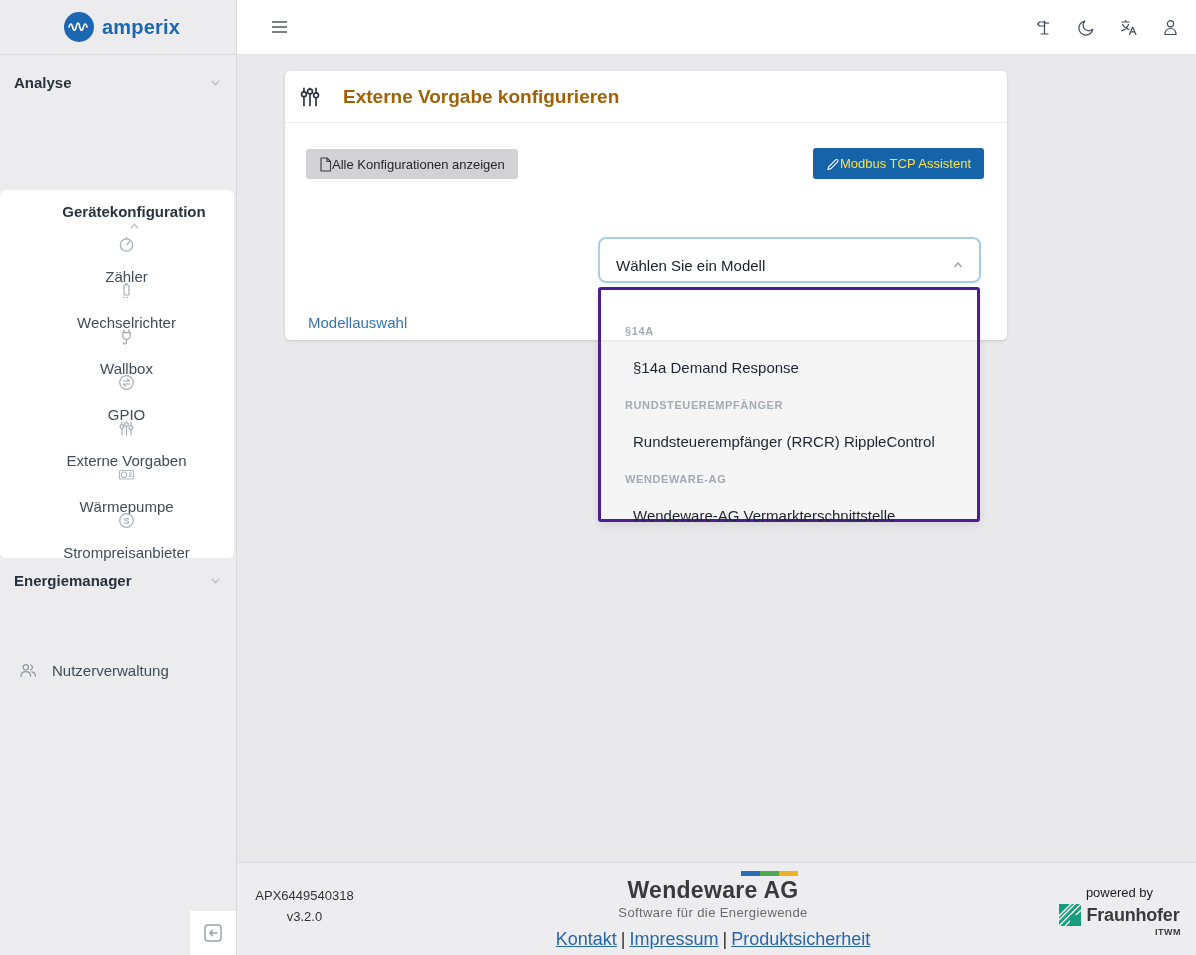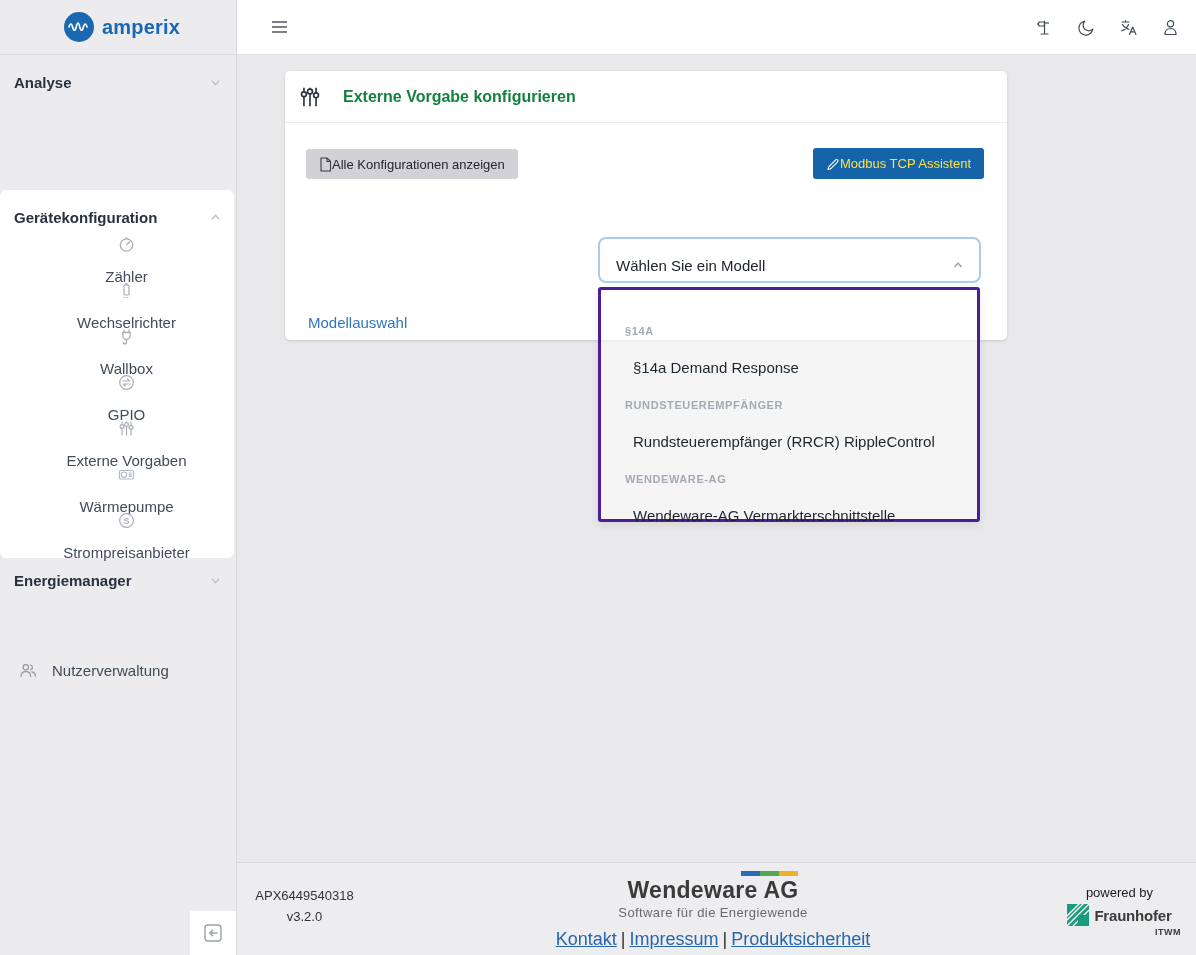--- a/index.html
+++ b/index.html
@@ -26,21 +26,21 @@
   .side-section {
     position:absolute; left:0; width:236px; height:28px;
     display:flex; align-items:center; justify-content:space-between;
     padding:0 14px; cursor:pointer;
   }
   .side-section .lbl { font-size:15px; font-weight:700; color:#28323f; }
   .white-panel {
     position:absolute; left:0; top:190px; width:234px; height:368px;
     background:#ffffff; border-radius:6px;
   }
-  .white-panel .side-section { position:absolute; top:13px; left:0; }
+  .white-panel .side-section { position:absolute; top:13px; left:16px;flex-direction:column; }
   .menu-items { position:absolute; top:46px; left:0; width:234px; }
   .menu-item {
     height:46px; display:flex; align-items:center; gap:15px;
     padding-left:19px; cursor:pointer;flex-direction:column;
   }
   .menu-item .mi-label { font-size:15px; color:#414b59; }
   .user-item {
     position:absolute; left:0; top:656px; width:236px; height:28px;
     display:flex; align-items:center; gap:15px; padding-left:19px; cursor:pointer;
   }
@@ -64,21 +64,21 @@
   
   .card {
     position:absolute; left:285px; top:71px; width:722px; height:269px;
     background:#ffffff; border-radius:5px;
     box-shadow:0 1px 3px rgba(0,0,0,0.14);
   }
   .card-header {
     height:52px; border-bottom:1px solid #ececef;
     display:flex; align-items:center; padding-left:14px; gap:22px;
   }
-  .card-title { font-size:16px; font-weight:700; color:#15803d; }
+  .card-title { font-size:19px; font-weight:700; color:#a16207; }
   .btn-row { position:absolute; left:0; top:77px; width:722px; height:31px; }
   .btn {
     display:inline-flex; align-items:center; border:none; cursor:pointer;
     font-family:"Liberation Sans", sans-serif; font-size:13px; border-radius:3px;
   }
   .btn-gray {
     position:absolute; left:21px; top:1px; height:30px; padding:0 13px;
     background:#d2d2d6; color:#26262a;
   }
   .btn-blue {
@@ -140,21 +140,21 @@
   .footer-links .sep { color:#333; margin:0 4px; }
   .footer-right { position:absolute; right:14px; top:0; width:125px; height:93px; }
   .powered-by {
     position:absolute; left:0; top:22px; width:125px; text-align:center;
     font-size:13px; color:#1b1b1b;
   }
   .fraunhofer-row {
     position:absolute; left:0; top:41px; width:125px;
     display:flex; align-items:center; justify-content:center; gap:5px;
   }
-  .fraunhofer-name { font-size:15px; font-weight:700; color:#3b3b3b; letter-spacing:-0.2px; }
+  .fraunhofer-name { font-size:18px; font-weight:700; color:#3b3b3b; letter-spacing:-0.2px; }
   .fraunhofer-sub {
     position:absolute; right:1px; top:64px; font-size:9px; font-weight:700; color:#3b3b3b;
     letter-spacing:0.5px;
   }
 </style>
 </head>
 <body>
 
 <div class="sidebar">
 

